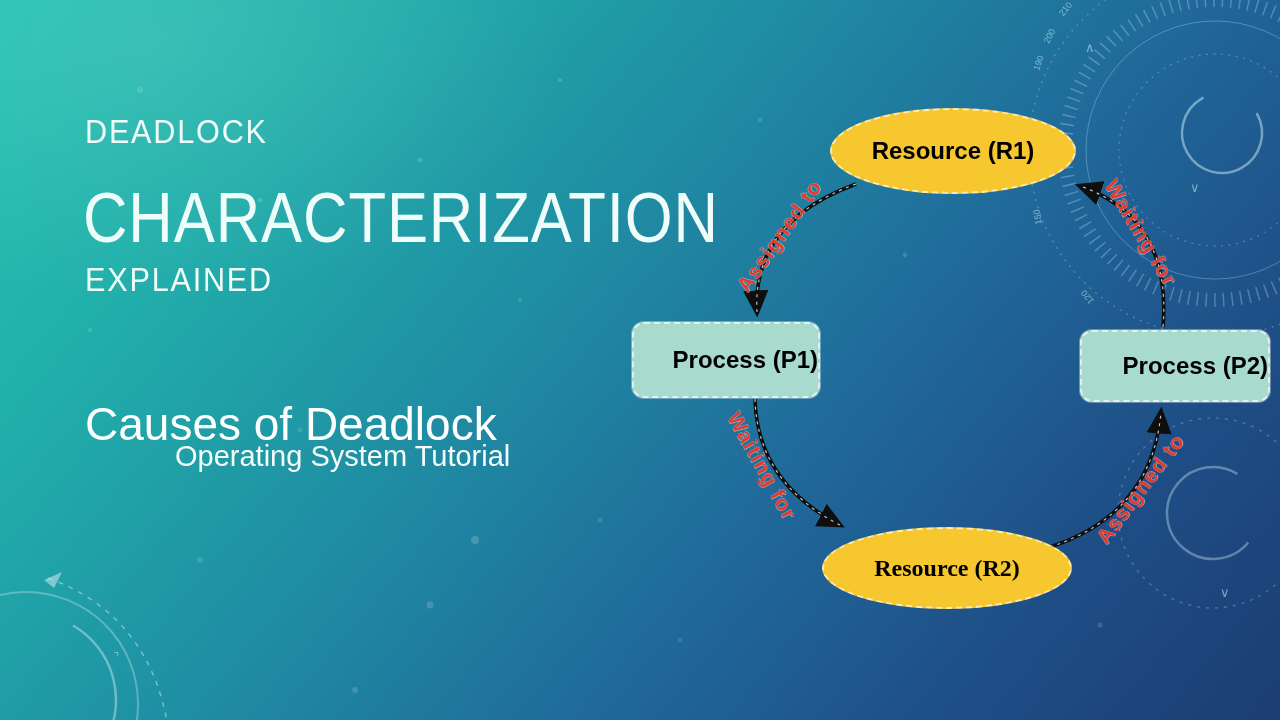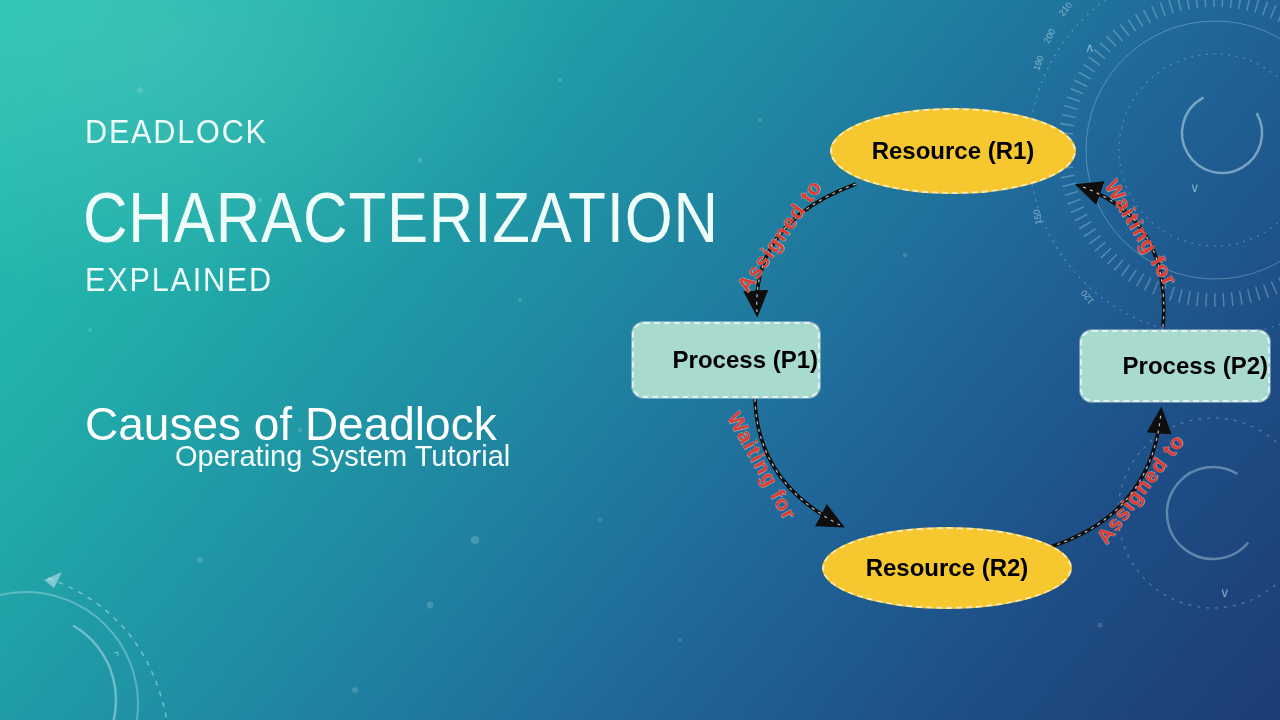--- a/index.html
+++ b/index.html
@@ -23,21 +23,21 @@
 
   
   .node{
     position:absolute;display:flex;align-items:center;justify-content:center;
     font-weight:bold;font-size:24px;color:#000000;text-align:center;
     border:2px dashed rgba(255,255,255,0.65);
   }
   .res{background:#f6c72e;border-radius:50%;}
   .proc{background:#a8dace;border-radius:12px;box-shadow:0 0 0 1px rgba(255,255,255,0.35);justify-content:flex-end;}
   .r1{left:830px;top:108px;width:246px;height:86px;}
-  .r2{left:822px;top:527px;width:250px;height:82px;}
+  .r2{left:822px;top:527px;width:250px;height:82px;font-family:Liberation Serif, serif;}
   .p1{left:632px;top:322px;width:188px;height:76px;}
   .p2{left:1080px;top:330px;width:190px;height:72px;}
 
   
   .center-text{
     position:absolute;left:835px;top:306px;width:230px;text-align:center;
     font-size:34px;font-weight:bold;line-height:38px;letter-spacing:1px;
     color:rgba(62,178,124,0.30);
     -webkit-text-stroke:1.6px rgba(52,168,118,0.95);
   }

